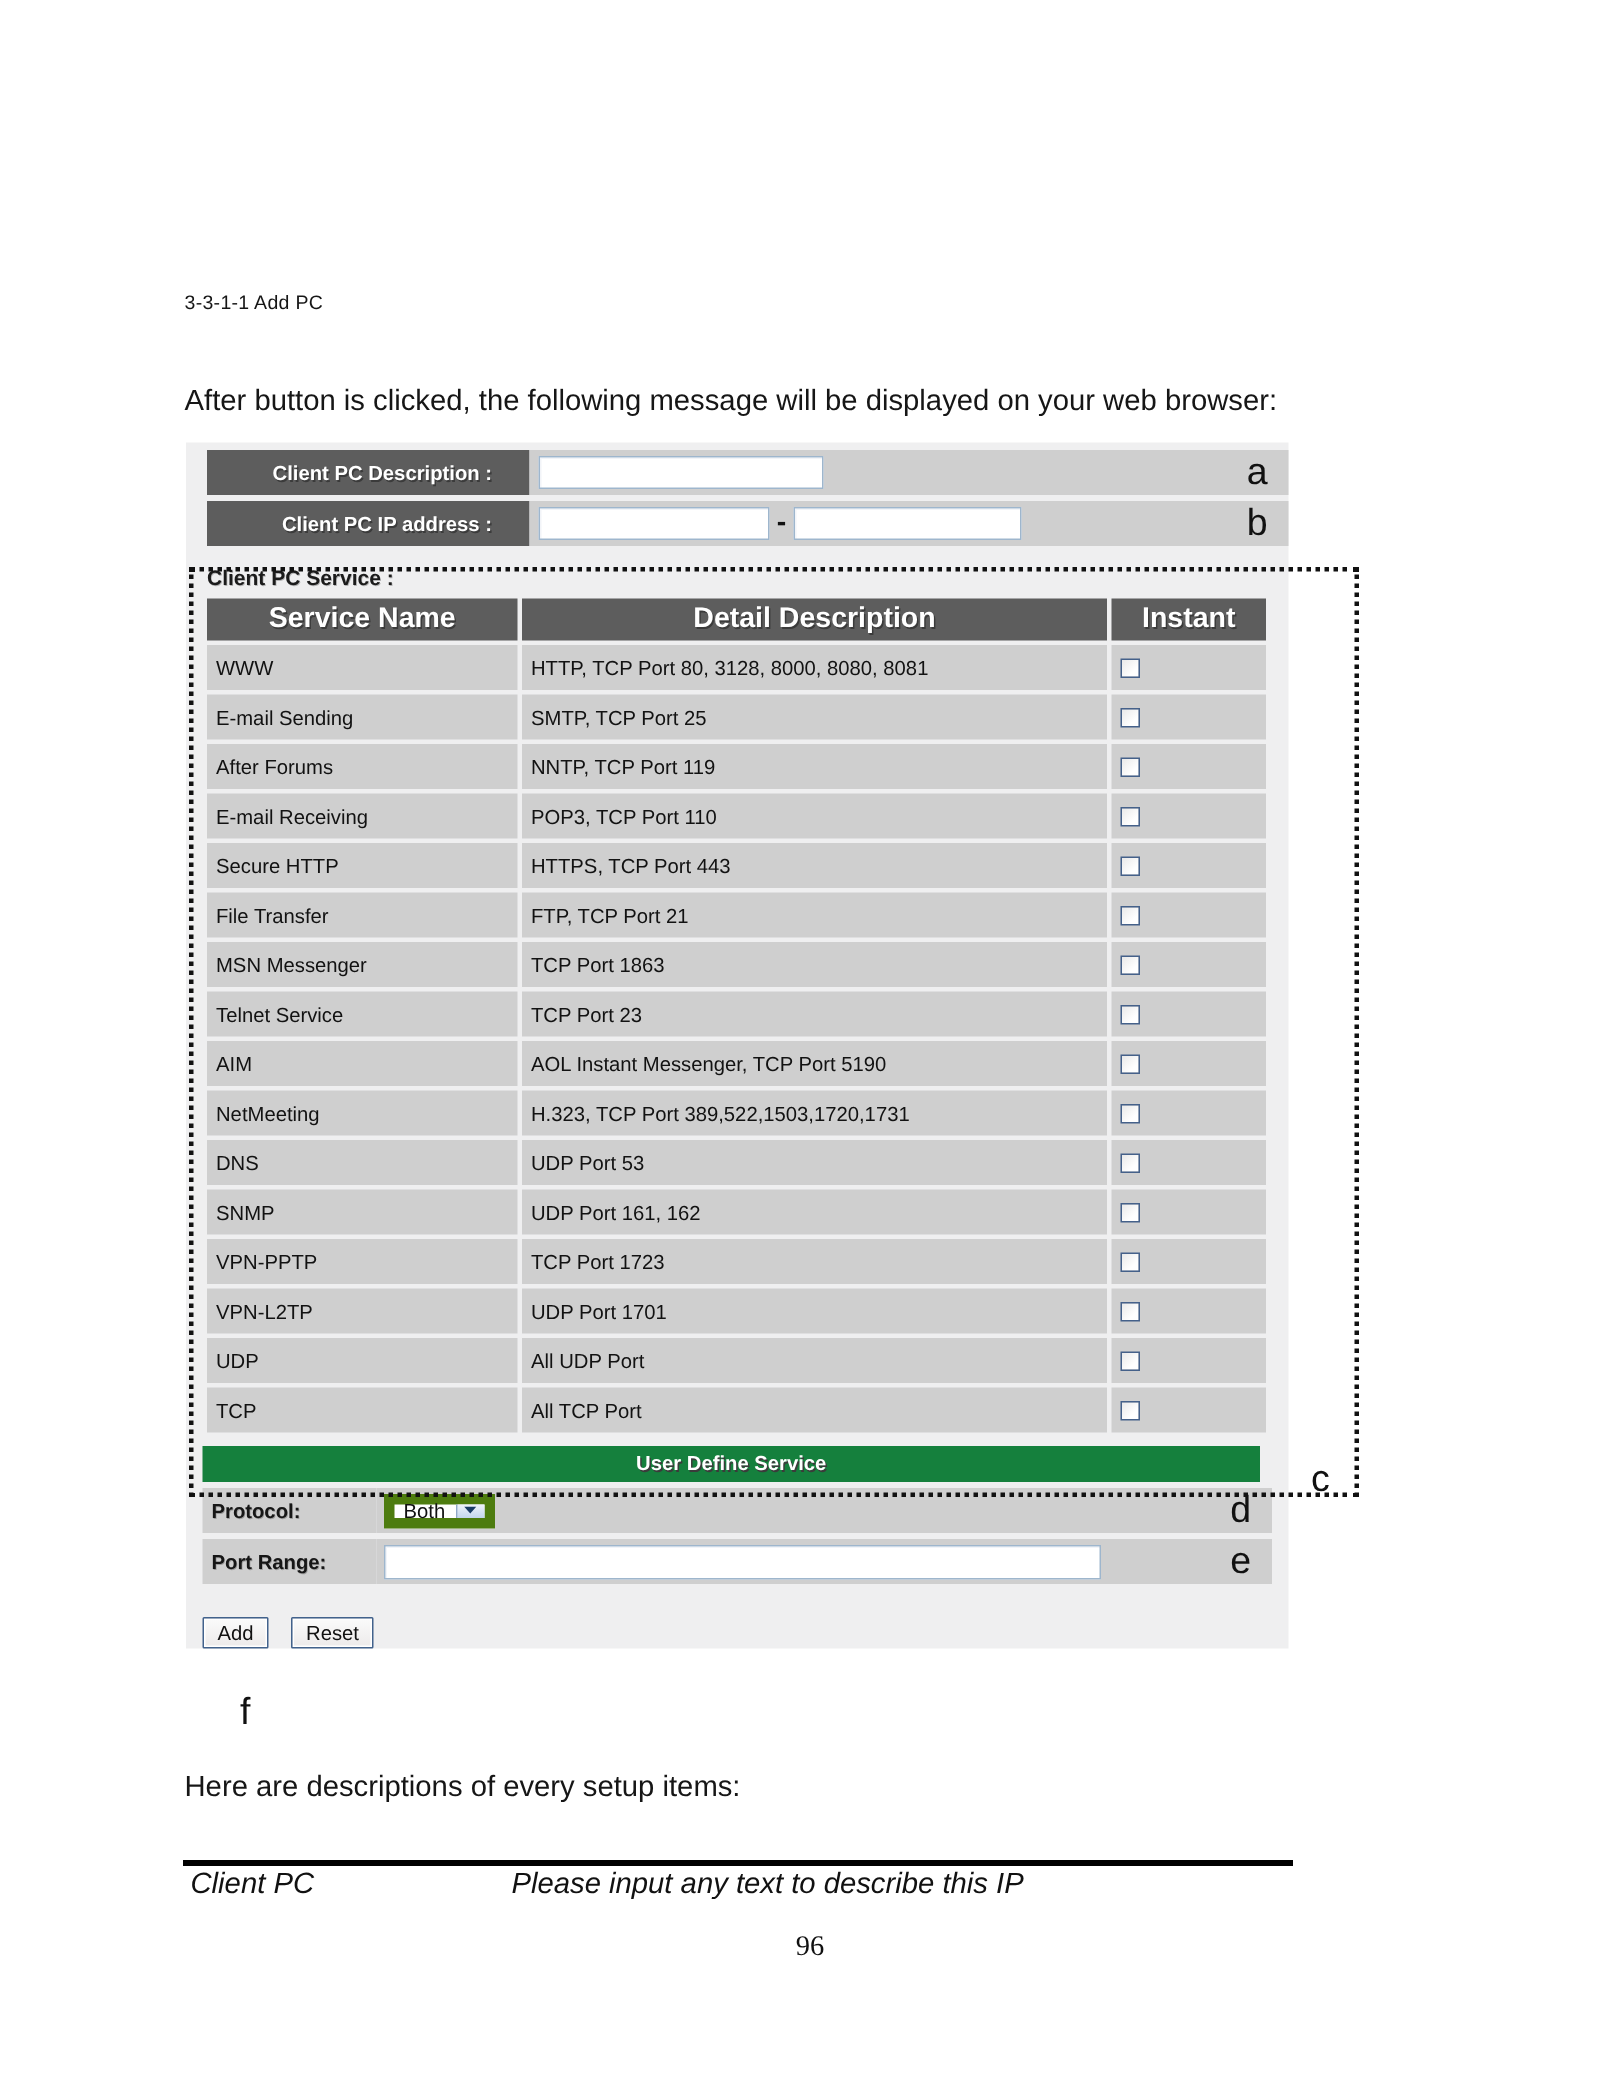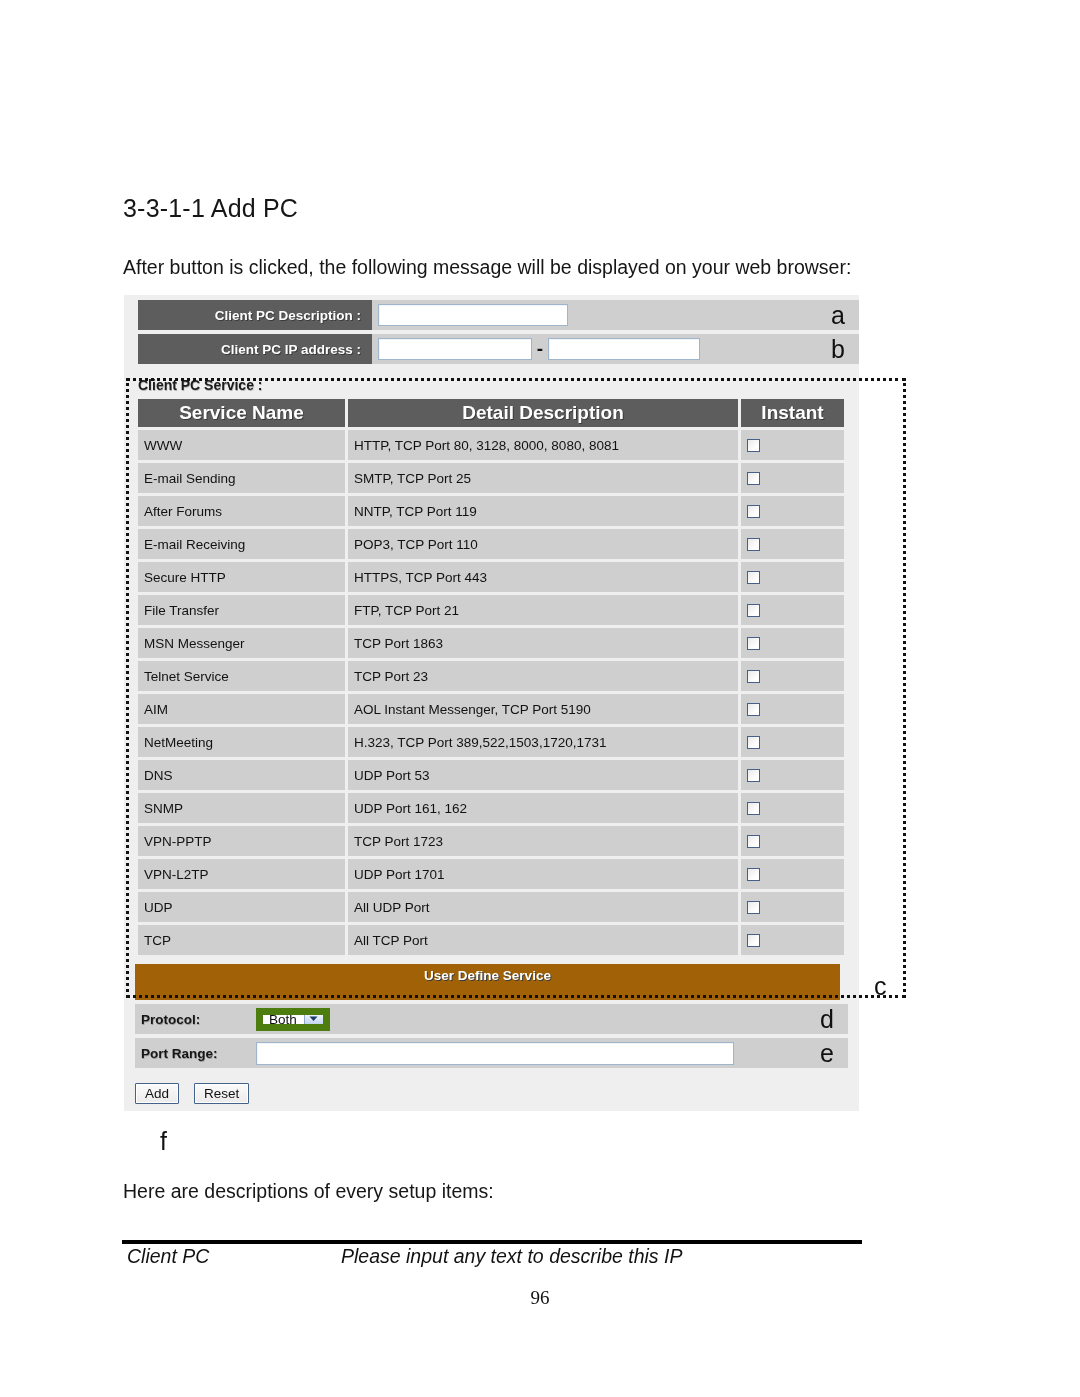--- a/index.html
+++ b/index.html
@@ -21,21 +21,21 @@
     left: 0; top: 0;
     width: 1080px;
     height: 1397px;
   }
 
   
   .doc-heading {
     position: absolute;
     left: 123px;
     top: 194px;
-    font-size: 25px;
+    font-size: 13px;
     letter-spacing: 0.2px;
     color: #161616;
     white-space: nowrap;
   }
   .doc-intro {
     position: absolute;
     left: 123px;
     top: 256px;
     font-size: 19.5px;
     color: #161616;
@@ -62,30 +62,30 @@
 
   .form-row {
     display: flex;
     align-items: stretch;
     height: 30px;
     margin-bottom: 4px;
   }
   .form-row:first-child { padding-top: 5px; height: 30px; }
 
   .row-label {
-    width: 234px;
+    width: 215px;
     margin-left: 14px;
     background: #5d5d5d;
     color: #ffffff;
     font-size: 13.5px;
     font-weight: bold;
     display: flex;
     align-items: center;
     justify-content: flex-end;
-    padding-right: 11px;
+    padding-right: 25px;
     box-sizing: border-box;
     text-shadow: 1px 1px 0 #3b3b3b;
   }
   .row-fieldzone {
     flex: 1;
     background: #cfcfcf;
     display: flex;
     align-items: center;
     padding-left: 6px;
     box-sizing: border-box;
@@ -191,26 +191,26 @@
     background: linear-gradient(135deg,#e9e9e9 0%,#ffffff 70%);
     border: 1px solid #45618a;
     display: inline-block;
     vertical-align: middle;
     box-sizing: border-box;
   }
 
   
   .uds-bar {
     margin: 6px 19px 0 11px;
-    background: #a16207;
+    background: #15803d;
     color: #ffffff;
     font-size: 13.5px;
     font-weight: bold;
     text-align: center;
-    height: 36px;
+    height: 24px;
     line-height: 24px;
     text-shadow: 1px 1px 0 #3b3b3b;
   }
   .uds-row {
     display: flex;
     margin: 4px 11px 0 11px;
     height: 30px;
   }
   .uds-label {
     width: 116px;
@@ -269,21 +269,21 @@
 
   .txt-port {
     width: 478px;
     height: 23px;
   }
 
   .btn-row {
     margin: 5px 11px 0 11px;
     height: 38px;
     display: flex;
-    align-items: center;
+    align-items: flex-end;
     padding-top: 3px;
     box-sizing: border-box;
   }
   .btn {
     font-family: "Liberation Sans", sans-serif;
     font-size: 13.5px;
     color: #111111;
     background: linear-gradient(180deg,#fbfbfb 0%,#eceaea 100%);
     border: 1px solid #42628c;
     border-radius: 1px;

